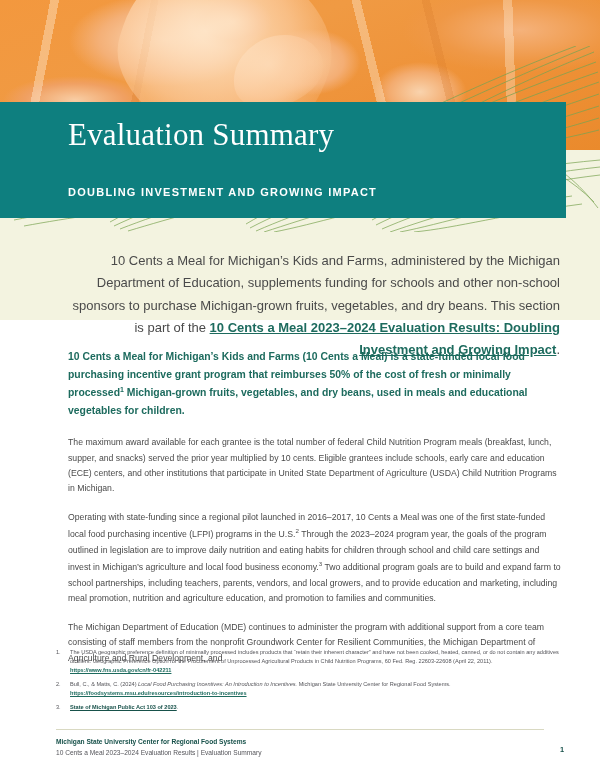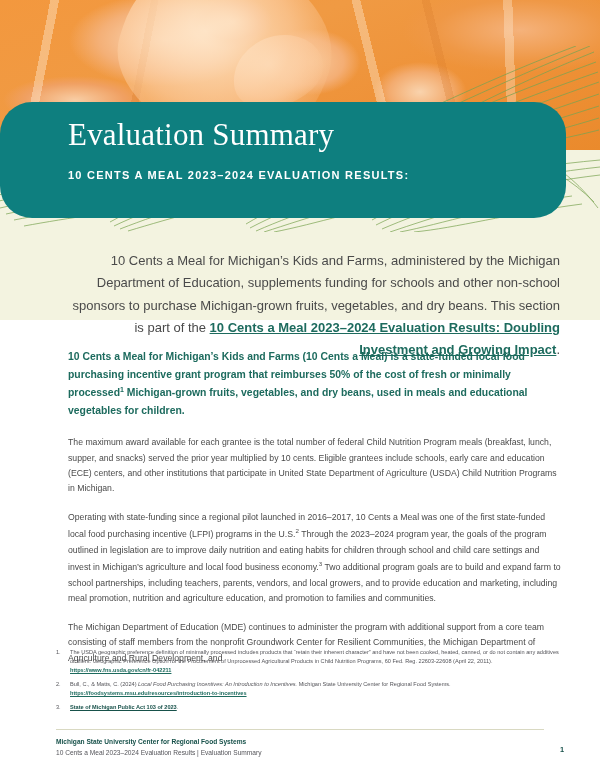--- a/index.html
+++ b/index.html
@@ -81,21 +81,20 @@
   
   .grass-top { position: absolute; left: 380px; top: 46px; width: 220px; height: 106px; overflow: hidden; }
 
   
   .banner {
     position: absolute;
     left: 0; top: 102px;
     width: 566px; height: 116px;
     background: #0e7f7f;
     padding: 16px 24px 0 68px;
-    border-radius: 32px;
   }
   .banner-title {
     color: #ffffff;
     font-family: "Liberation Serif", serif;
     font-size: 31px;
     font-weight: 400;
     letter-spacing: 0.2px;
     line-height: 1.12;
   }
   .banner-sub {
@@ -274,21 +273,22 @@
 
           <path d="M60 40 C 96 28, 140 20, 190 16"></path>
           <path d="M190 60 C 226 44, 268 30, 320 22"></path>
         </g>
       </svg>
     </div>
 
     <div class="banner">
       <div class="banner-title">Evaluation Summary</div>
       <div class="banner-sub">
-        <span>10 Cents a Meal 2023–2024 Evaluation Results:</span><br>
+        <br>
+        <span>Doubling Investment and Growing Impact</span>
       </div>
     </div>
   </div>
 
   <div class="intro-band">
     <p class="intro-text"><span>10 Cents a Meal for Michigan’s Kids and Farms, administered by the Michigan Department of Education, supplements funding for schools and other non-school sponsors to purchase Michigan-grown fruits, vegetables, and dry beans. This section is part of the </span><a href="#">10 Cents a Meal 2023–2024 Evaluation Results: Doubling Investment and Growing Impact</a><span>.</span></p>
   </div>
 
   <div class="body">
 

